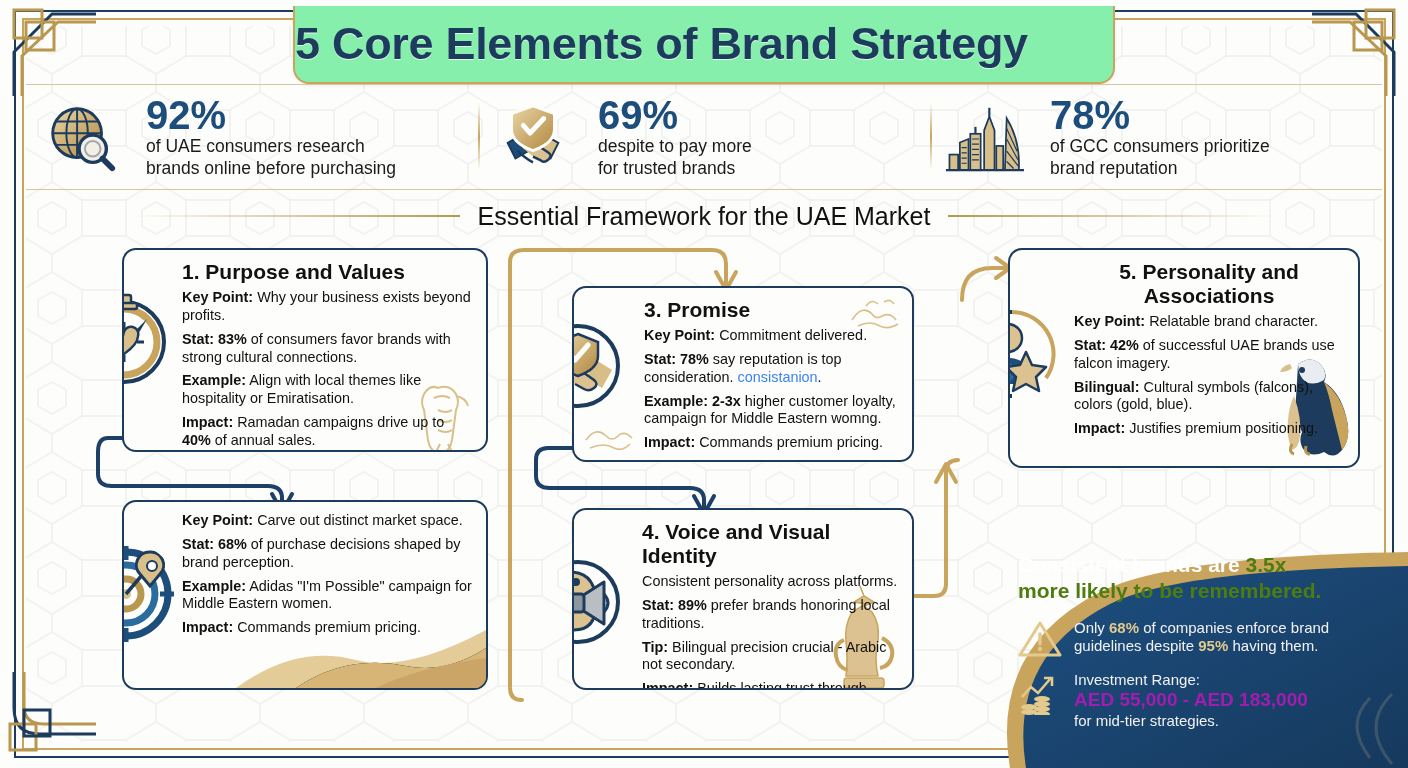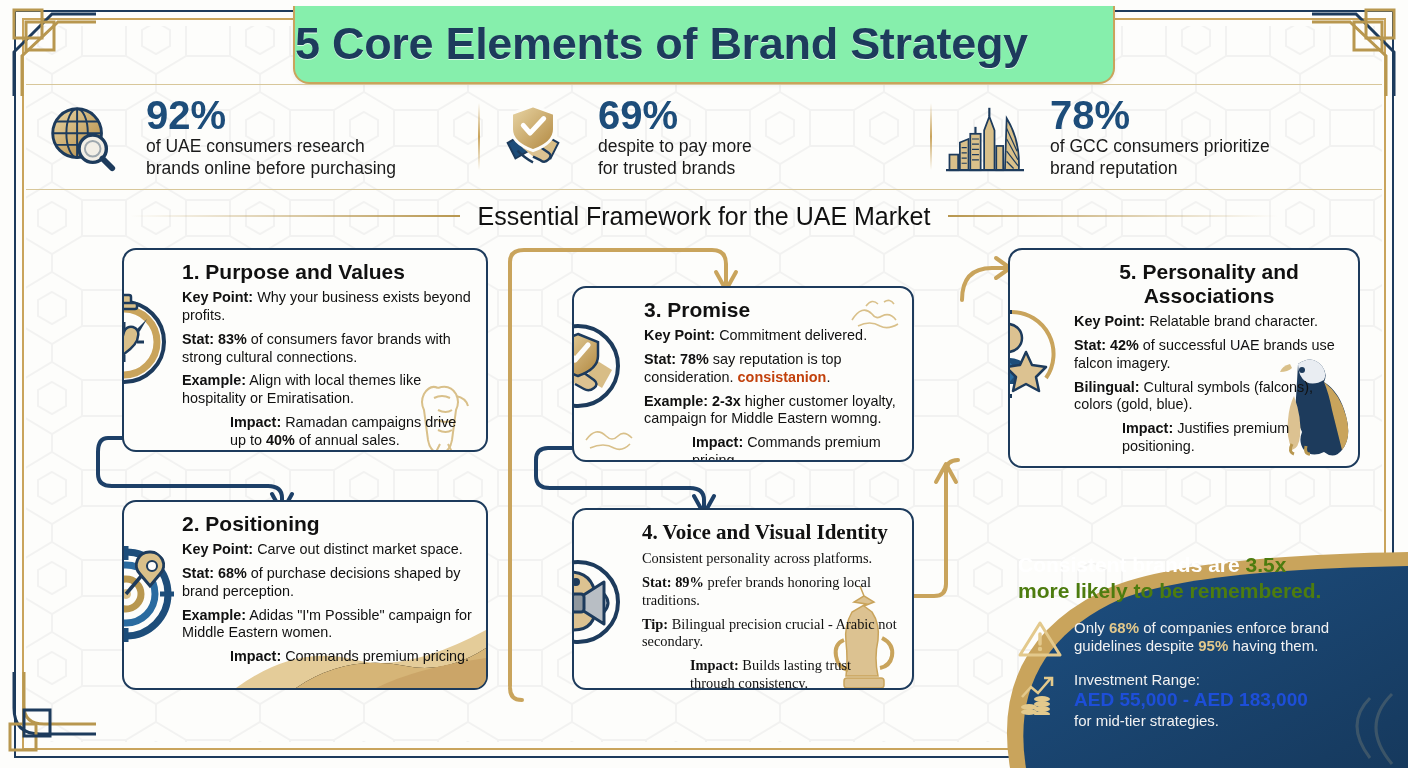--- a/index.html
+++ b/index.html
@@ -80,50 +80,50 @@
   
   .card{
     position:absolute;background:#fdfdfb;
     border:2.5px solid #1d3b5c;border-radius:14px;
     overflow:hidden;
   }
   .card-body{padding:10px 14px 8px 14px;position:relative;z-index:2;}
   .card h3{margin:0 0 5px 0;font-size:21px;font-weight:bold;color:#111;}
   .card h3.center{text-align:center;}
   .card p{margin:0 0 6px 0;font-size:14.4px;line-height:1.24;color:#111;}
-  .card p:last-child{margin-bottom:0;margin-left:48px;}
+  .card p:last-child{margin-bottom:0;}
   .card b{font-weight:bold;}
-  .ghost{color:#c2410c;font-weight:bold;}
+  .ghost{color:#3b82f6;font-weight:normal;}
 
   .card-ico{position:absolute;border-radius:50%;background:#fdfdfb;z-index:3;}
 
   .deco{position:absolute;z-index:1;pointer-events:none;}
 
   
   #card1{left:122px;top:248px;width:362px;height:200px;}
   #card2{left:122px;top:500px;width:362px;height:186px;}
   #card3{left:572px;top:286px;width:338px;height:172px;}
-  #card4{left:572px;top:508px;width:338px;height:178px;font-family:Liberation Serif, serif;}
+  #card4{left:572px;top:508px;width:338px;height:178px;}
   #card5{left:1008px;top:248px;width:348px;height:216px;}
 
   
   .summary{
     position:absolute;left:900px;top:448px;width:508px;height:320px;
     overflow:hidden;
   }
   .sum-content{
     position:absolute;left:118px;top:104px;width:380px;color:#fff;
   }
   .sum-head{font-size:21px;font-weight:bold;line-height:1.25;margin-bottom:14px;}
   .sum-head .gold{color:#4d7c0f;}
   .sum-row{display:flex;gap:12px;align-items:flex-start;margin-bottom:12px;}
   .sum-row .ico{width:44px;flex:none;}
   .sum-row .txt{font-size:15px;line-height:1.26;color:#f2f2f2;}
   .sum-row .txt b{color:#e3c98c;}
-  .sum-amount{font-size:19px;font-weight:bold;color:#1d4ed8;line-height:1.2;}
+  .sum-amount{font-size:19px;font-weight:bold;color:#a21caf;line-height:1.2;}
 </style>
 </head>
 <body>
 
 <div class="stage">
 
   <svg class="pattern" viewBox="0 0 1408 768" preserveAspectRatio="none">
     <defs>
       <pattern id="arab" width="104" height="90" patternUnits="userSpaceOnUse">
         <g fill="none" stroke="#d9d9d9" stroke-width="2">
@@ -322,21 +322,20 @@
   </div>
 
   <div class="card" id="card2">
     <svg class="deco" style="right:0;bottom:0;width:250px;height:110px;" viewBox="0 0 250 110">
       <path d="M0 110 q60-44 120-28 q50 13 130-30 L250 110 Z" fill="#e4cc99"></path>
       <path d="M60 110 q50-34 110-22 q40 8 80-18 L250 110 Z" fill="#d4b madre"></path>
       <path d="M60 110 q50-34 110-22 q40 8 80-18 L250 110 Z" fill="#d6b577"></path>
       <path d="M140 110 q40-20 110-30 L250 110 Z" fill="#cba568"></path>
     </svg>
     <div class="card-body" style="padding-left:58px;">
-      <h3>2. Positioning</h3>
       <p><b>Key Point:</b><span> Carve out distinct market space.</span></p>
       <p><b>Stat:</b><b> 68%</b><span> of purchase decisions shaped by brand perception.</span></p>
       <p><b>Example:</b><span> Adidas "I'm Possible" campaign for Middle Eastern women.</span></p>
       <p><b>Impact:</b><span> Commands premium pricing.</span></p>
     </div>
     <svg class="card-ico" style="left:-50px;top:40px;width:104px;height:104px;" viewBox="0 0 104 104">
       <circle cx="52" cy="52" r="42" fill="none" stroke="#1d4d7a" stroke-width="7"></circle>
       <circle cx="52" cy="52" r="29" fill="none" stroke="#2a6ba0" stroke-width="7"></circle>
       <circle cx="52" cy="52" r="15" fill="#fdfdfb" stroke="#b8974f" stroke-width="7"></circle>
       <circle cx="52" cy="52" r="5" fill="#d9c08a"></circle>

